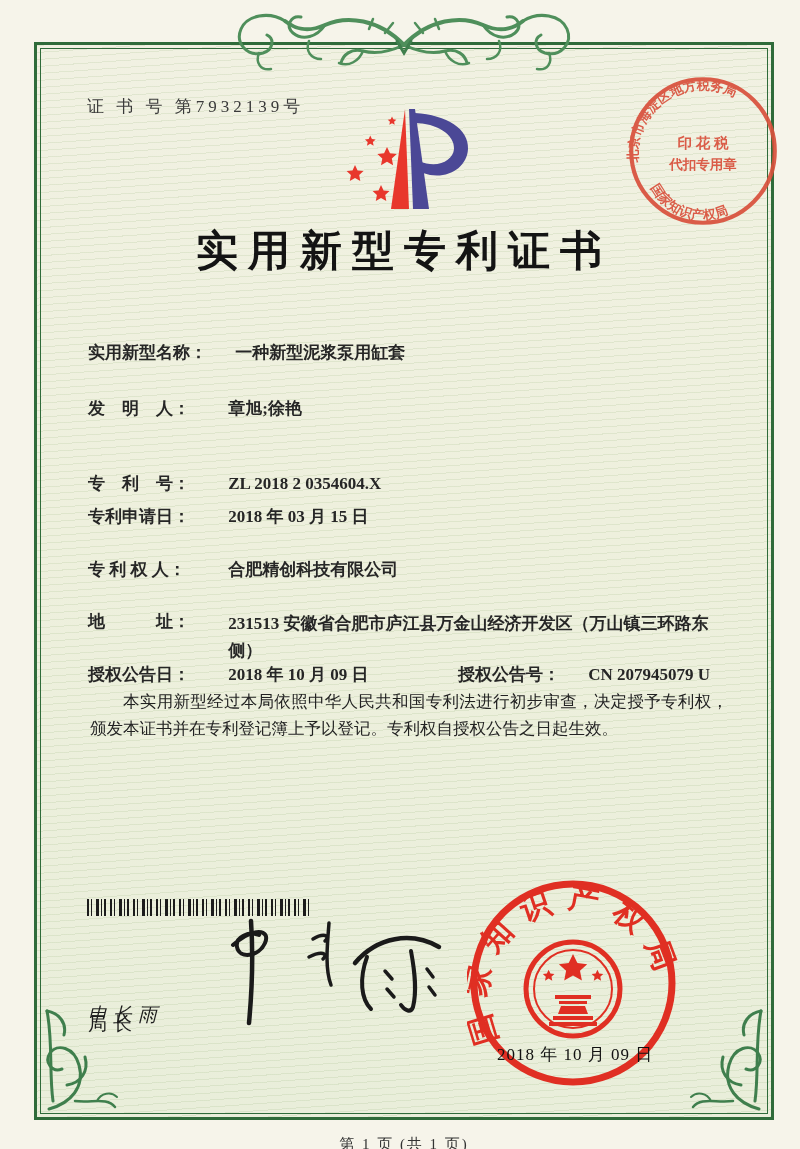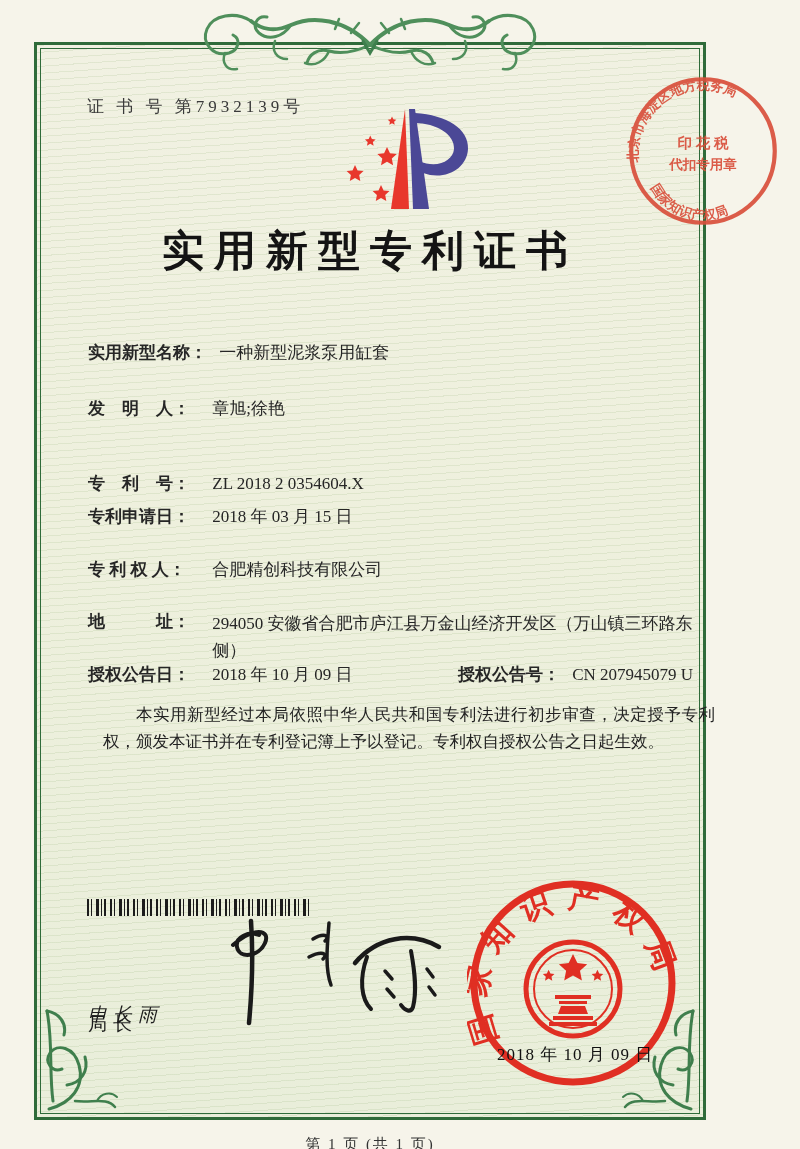--- a/index.html
+++ b/index.html
@@ -7,21 +7,21 @@
   body {
     font-family: "Liberation Serif", "DejaVu Serif", serif;
     background:#f6f4ea;
   }
   .page {
     position:relative; width:800px; height:1149px;
     background:#f6f4ea; overflow:hidden;
   }
   
   .frame {
-    position:absolute; left:34px; top:42px; width:672px; height:1078px;
+    position:absolute; left:34px; top:42px; width:740px; height:1078px;
     border:3px solid #2f6b3a;
     background:
       repeating-linear-gradient(176deg, rgba(124,162,94,0.14) 0 1px, rgba(0,0,0,0) 1px 7px),
       linear-gradient(180deg,#f1f1e2 0%, #eef0dd 45%, #e9eeda 100%);
   }
   .frame::before {
     content:""; position:absolute; inset:3px;
     border:1px solid #2f6b3a; pointer-events:none;
   }
   
@@ -45,30 +45,30 @@
 
   .title {
     position:absolute; left:0; top:178px; width:100%;
     text-align:center; font-size:42px; font-weight:bold;
     letter-spacing:10px; color:#141414;
   }
 
   .fields { position:absolute; left:51px; top:0; width:660px; font-size:17px; color:#262626; }
   .field-row { position:absolute; left:0; white-space:nowrap; }
   .field-label { display:inline-block; min-width:112px;font-weight:bold; }
-  .field-value { display:inline-block; margin-left:8px; }
+  .field-value { display:inline-block; margin-left:24px;font-weight:bold; }
   .addr-value { white-space:normal; display:inline-block; width:486px; vertical-align:top; line-height:1.6; }
   .grant-no { position:absolute; left:370px; top:0; }
 
   .body-text {
     position:absolute; left:50px; top:640px; width:644px;
     font-size:16.5px; line-height:1.64; color:#222;
     text-align:justify;
   }
-  .body-text p { text-indent:2em; margin:16px; }
+  .body-text p { text-indent:2em; margin:3px; }
 
   .barcode {
     position:absolute; left:50px; top:854px; width:224px; height:17px;
     background:repeating-linear-gradient(90deg,
       #1c1c1c 0 2px, transparent 2px 4px,
       #1c1c1c 4px 5px, transparent 5px 9px,
       #1c1c1c 9px 12px, transparent 12px 14px,
       #1c1c1c 14px 15px, transparent 15px 17px,
       #1c1c1c 17px 19px, transparent 19px 23px);
   }
@@ -185,21 +185,21 @@
       <div class="field-row" style="top:460px">
         <span class="field-label">专利申请日：</span>
         <span class="field-value">2018 年 03 月 15 日</span>
       </div>
       <div class="field-row" style="top:513px">
         <span class="field-label">专 利 权 人：</span>
         <span class="field-value">合肥精创科技有限公司</span>
       </div>
       <div class="field-row" style="top:565px">
         <span class="field-label" style="vertical-align:top">地　　　址：</span>
-        <span class="field-value addr-value">294050 安徽省合肥市庐江县万金山经济开发区（万山镇三环路东侧）</span>
+        <span class="field-value addr-value">231513 安徽省合肥市庐江县万金山经济开发区（万山镇三环路东侧）</span>
       </div>
       <div class="field-row" style="top:618px; width:660px">
         <span class="field-label">授权公告日：</span>
         <span class="field-value">2018 年 10 月 09 日</span>
         <span class="grant-no">
           <span class="field-label" style="min-width:0">授权公告号：</span>
           <span class="field-value">CN 207945079 U</span>
         </span>
       </div>
     </div>

